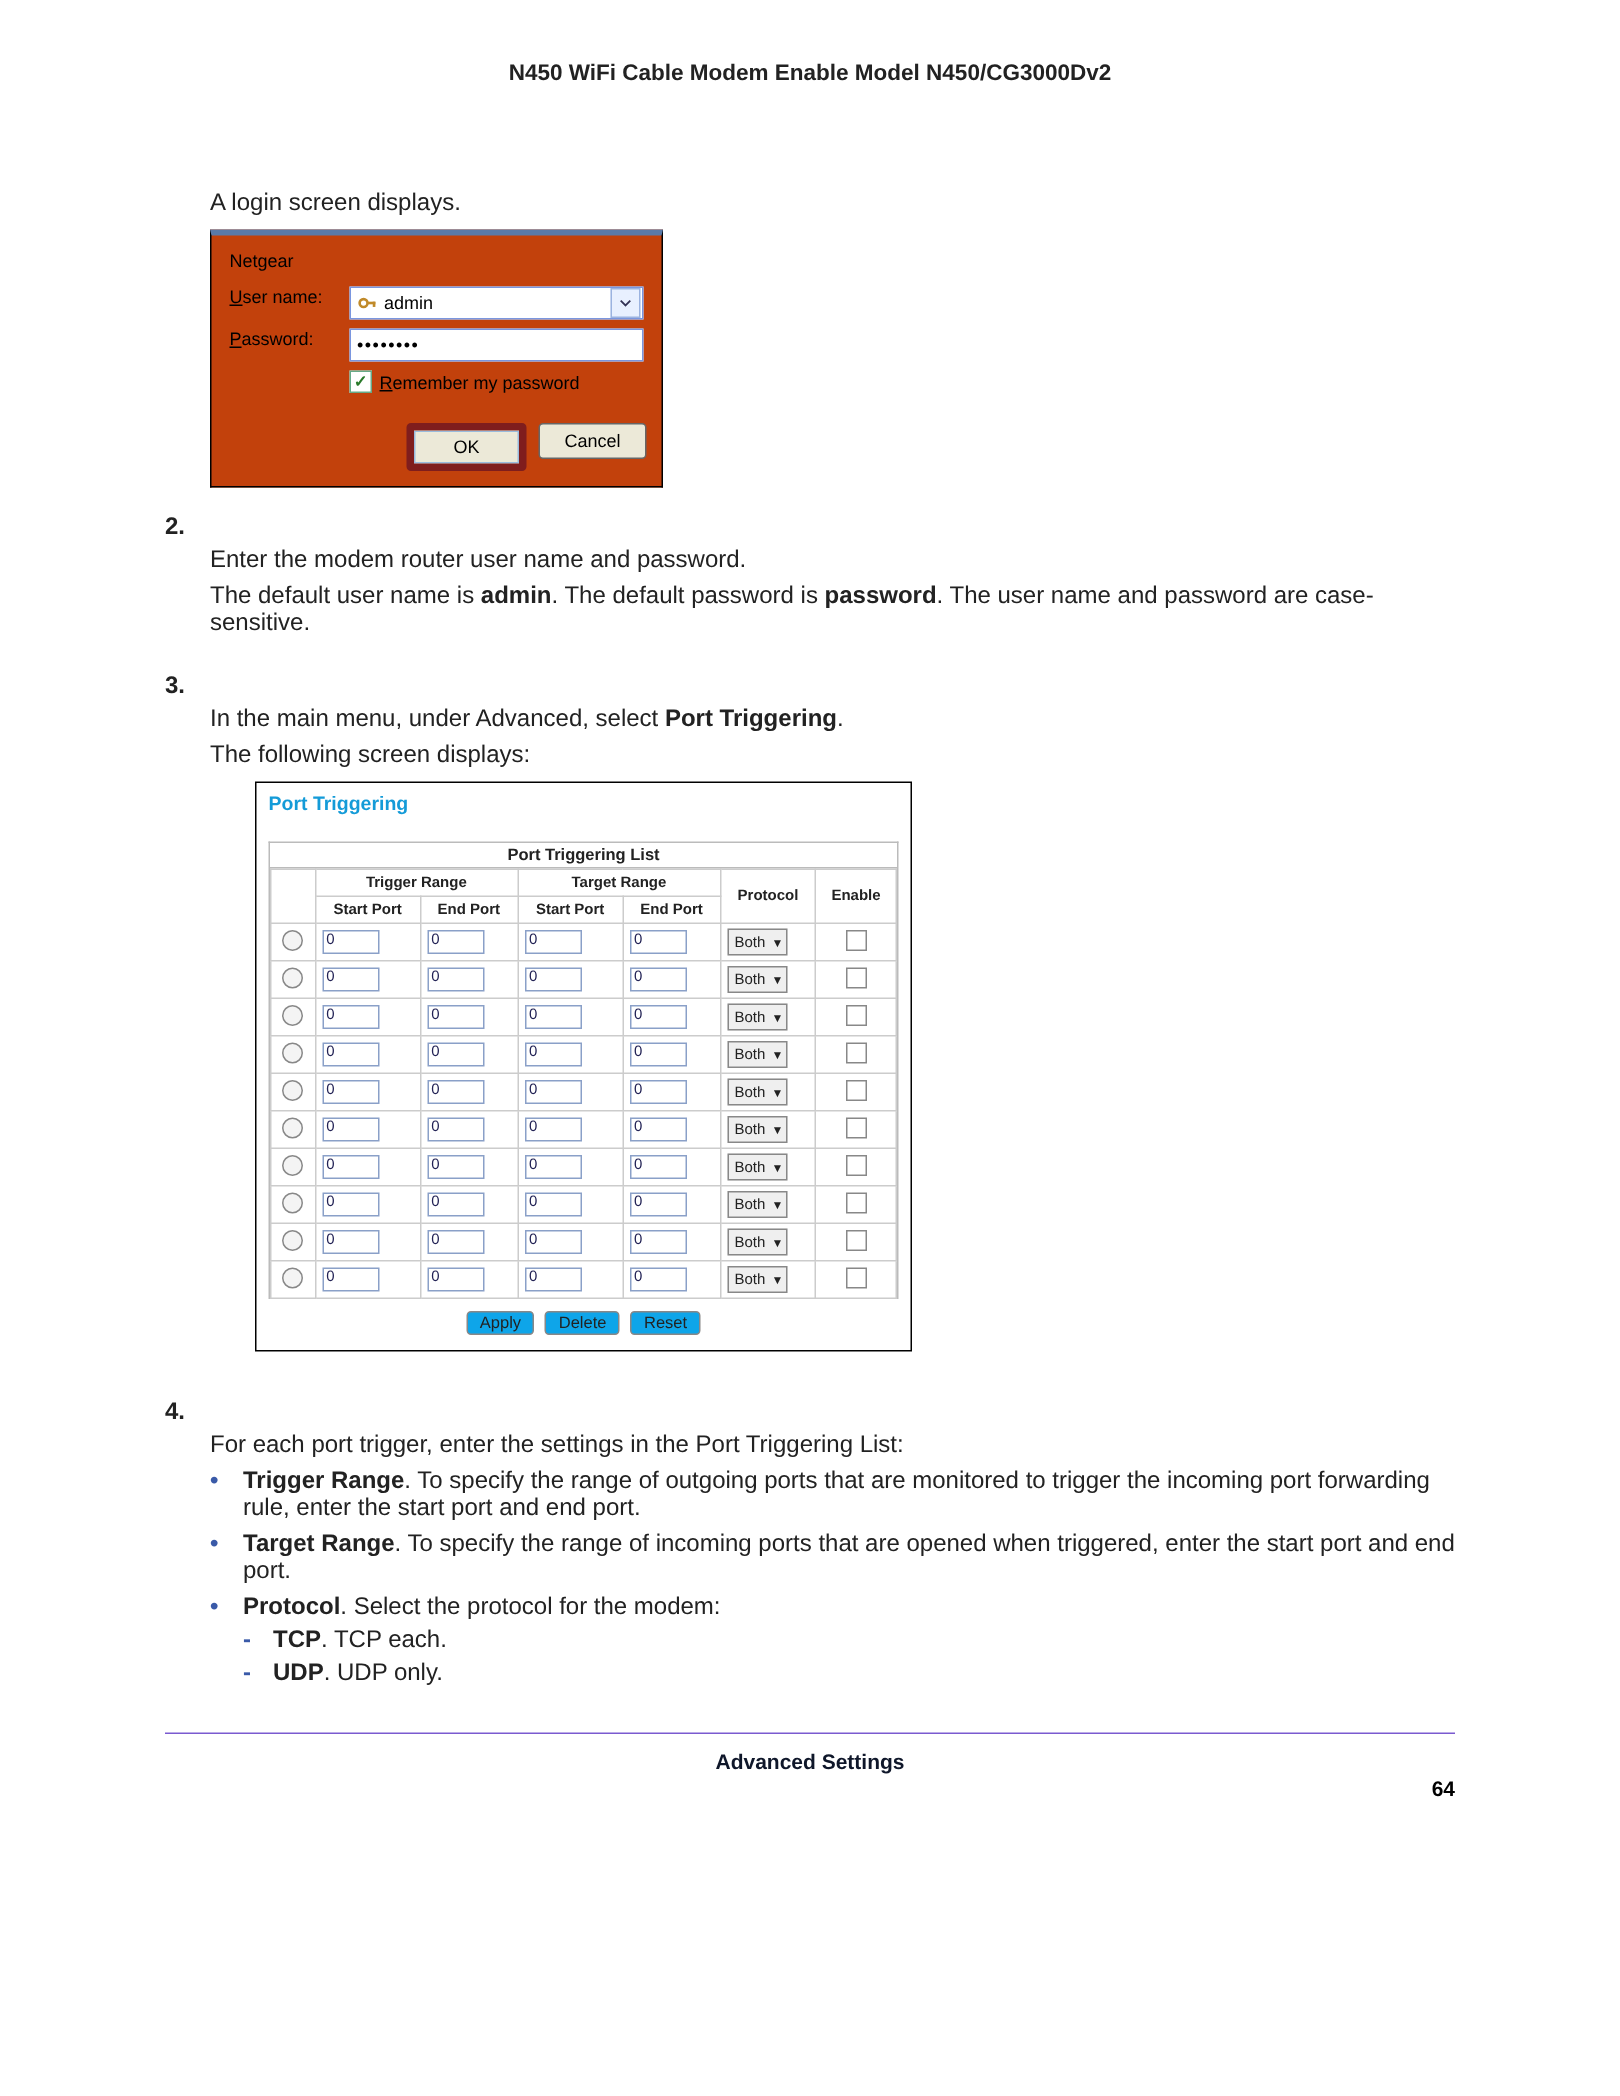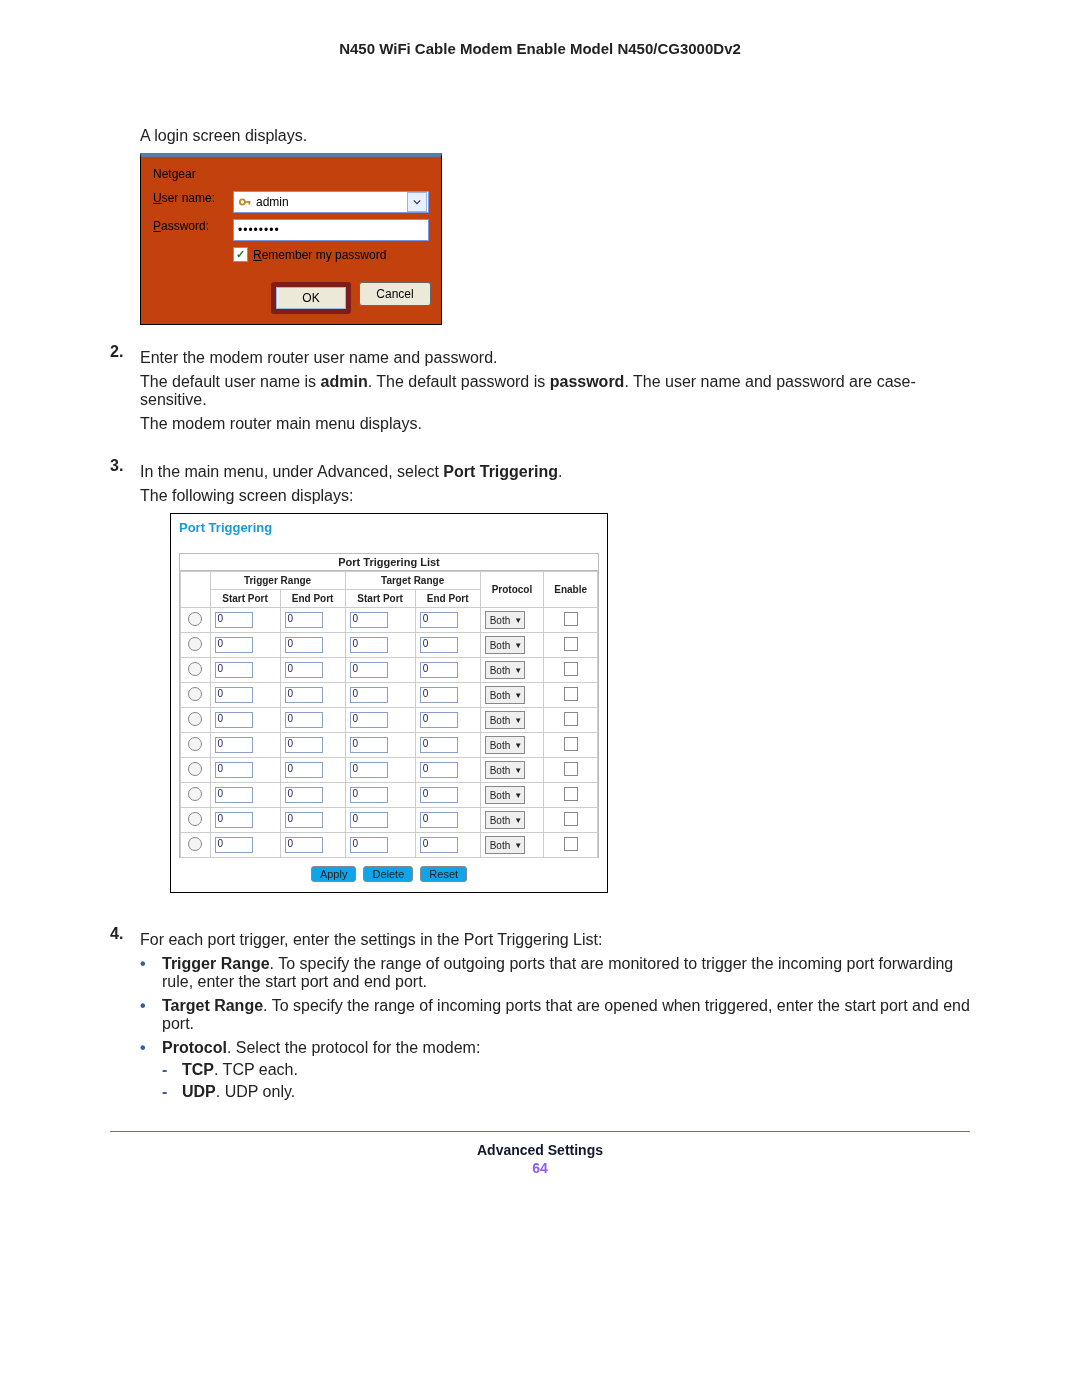--- a/index.html
+++ b/index.html
@@ -17,21 +17,21 @@
   }
   .page-header {
     text-align: center;
     font-weight: bold;
     font-size: 15px;
     margin-bottom: 70px;
   }
   .line { margin: 6px 0; }
   .ol-item { display: flex; margin-top: 18px; }
   .ol-num { width: 30px; flex: 0 0 30px; font-weight: bold; }
-  .ol-body { flex: 1; }
+  .ol-body { flex: 1; margin-top: 16px; }
   .bullet-row { display: flex; margin-top: 6px; }
   .bullet-dot { width: 22px; flex:0 0 22px; color:#3a5aa8; font-weight:bold; }
   .bullet-body { flex:1; }
   .dash-row { display:flex; margin-top:4px; margin-left:22px; }
   .dash-mark { width:20px; flex:0 0 20px; color:#3a5aa8; font-weight:bold; }
   .dash-body { flex:1; }
 
   
   .login-dialog {
     width: 300px;
@@ -116,21 +116,21 @@
   }
   .pt-btns { text-align:center; margin-top:8px; }
   .pt-btns .b {
     display:inline-block; border:1px solid #888; background:#0ea5e9;
     font-size:11px; padding:1px 8px; margin:0 2px; border-radius:3px;
   }
 
   .footer-rule { border:0; border-top:1px solid #7a5ad0; margin:30px 0 10px; }
   .footer { text-align:center; }
   .footer .ft { color:#0f172a; font-weight:bold; font-size:14px; }
-  .footer .pn { color:#8b5cf6; font-weight:bold; font-size:14px; margin-top:2px; }
+  .footer .pn { color:#000000; font-weight:bold; font-size:14px; margin-top:2px;text-align:right; }
 </style>
 </head>
 <body>
 
 <div class="page">
   <div class="page-header">N450 WiFi Cable Modem Enable Model N450/CG3000Dv2</div>
 
   <div class="line" style="margin-left:30px">A login screen displays.</div>
 
   <div class="login-dialog">
@@ -180,21 +180,20 @@
     </div>
   </div>
 
   <div class="ol-item">
     <div class="ol-num">2.</div>
     <div class="ol-body">
       <div class="line">Enter the modem router user name and password.</div>
       <div class="line">
         <span>The default user name is </span><b>admin</b><span>. The default password is </span><b>password</b><span>. The user name and password are case-sensitive.</span>
       </div>
-      <div class="line">The modem router main menu displays.</div>
     </div>
   </div>
 
   <div class="ol-item">
     <div class="ol-num">3.</div>
     <div class="ol-body">
       <div class="line">
         <span>In the main menu, under Advanced, select </span><b>Port Triggering</b><span>.</span>
       </div>
       <div class="line">The following screen displays:</div>

